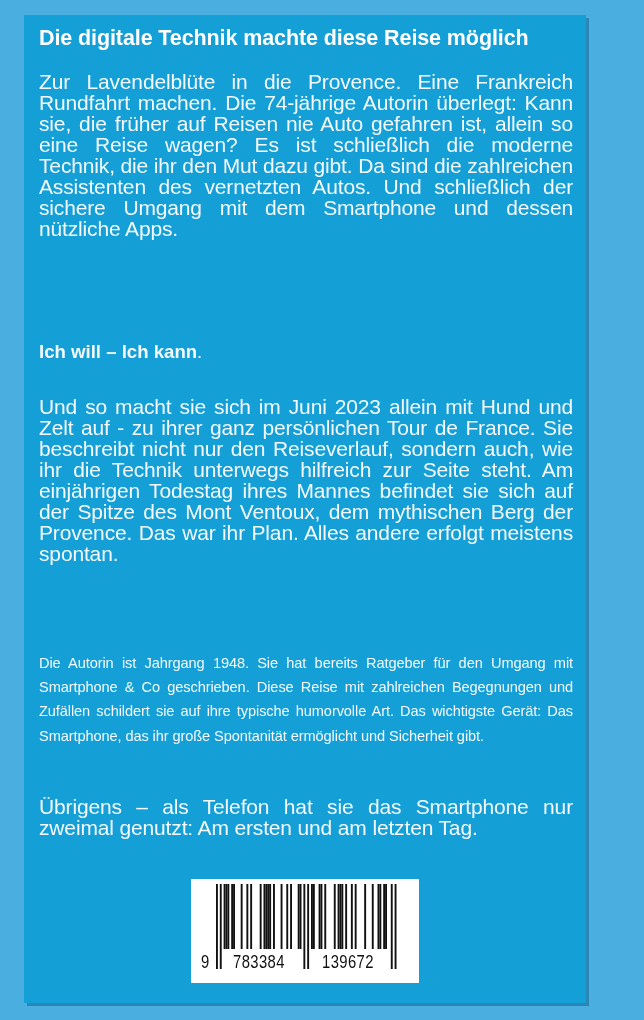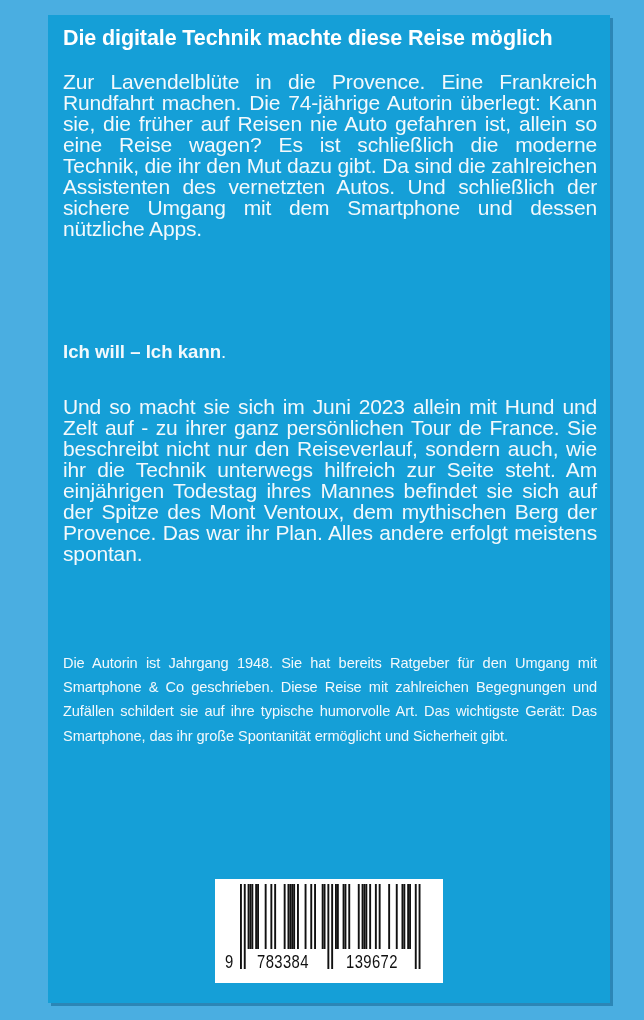--- a/index.html
+++ b/index.html
@@ -5,21 +5,21 @@
   * { margin: 0; padding: 0; box-sizing: border-box; }
   html, body { width: 644px; height: 1020px; overflow: hidden; }
   body {
     background: #4badE2;
     background: #4aaee1;
     font-family: "Liberation Sans", "DejaVu Sans", sans-serif;
     position: relative;
   }
   .panel {
     position: absolute;
-    left: 48px; top: 15px;
+    left: 24px; top: 15px;
     width: 562px; height: 988px;
     background: #159fd7;
     box-shadow: 3px 3px 0 #2b86b6;
     color: #f3f9fc;
     padding: 0 13px 0 15px;
   }
   .title {
     position: absolute;
     left: 15px; top: 11px;
     font-size: 21.5px;
@@ -82,20 +82,21 @@
   <div class="title">Die digitale Technik machte diese Reise möglich</div>
 
   <p class="para para-1">Zur Lavendelblüte in die Provence. Eine Frankreich Rundfahrt machen. Die 74-jährige Autorin überlegt: Kann sie, die früher auf Reisen nie Auto gefahren ist, allein so eine Reise wagen? Es ist schließlich die moderne Technik, die ihr den Mut dazu gibt. Da sind die zahlreichen Assistenten des vernetzten Autos. Und schließlich der sichere Umgang mit dem Smartphone und dessen nützliche Apps.</p>
 
   <div class="motto"><b>Ich will – Ich kann</b><span>.</span></div>
 
   <p class="para para-2">Und so macht sie sich im Juni 2023 allein mit Hund und Zelt auf - zu ihrer ganz persönlichen Tour de France. Sie beschreibt nicht nur den Reiseverlauf, sondern auch, wie ihr die Technik unterwegs hilfreich zur Seite steht.  Am einjährigen Todestag ihres Mannes befindet sie sich auf der Spitze des Mont Ventoux, dem mythischen Berg der Provence. Das war ihr Plan. Alles andere erfolgt meistens spontan.</p>
 
   <p class="para-small">Die Autorin ist Jahrgang 1948. Sie hat bereits Ratgeber für den Umgang mit Smartphone &amp; Co geschrieben. Diese Reise mit zahlreichen Begegnungen und Zufällen schildert sie auf ihre typische humorvolle Art. Das wichtigste Gerät: Das Smartphone, das ihr große Spontanität ermöglicht und Sicherheit gibt.</p>
 
+  <p class="para para-3">Übrigens – als Telefon hat sie das Smartphone nur zweimal genutzt: Am ersten und am letzten Tag.</p>
 
   <div class="barcode">
     <svg id="bc-svg" width="228" height="104">
         <rect x="25.00" y="5" width="1.90" height="85" fill="#111"></rect>
         <rect x="28.80" y="5" width="1.90" height="85" fill="#111"></rect>
         <rect x="32.60" y="5" width="1.90" height="65" fill="#111"></rect>
         <rect x="34.50" y="5" width="1.90" height="65" fill="#111"></rect>
         <rect x="36.40" y="5" width="1.90" height="65" fill="#111"></rect>
         <rect x="40.20" y="5" width="1.90" height="65" fill="#111"></rect>
         <rect x="42.10" y="5" width="1.90" height="65" fill="#111"></rect>

